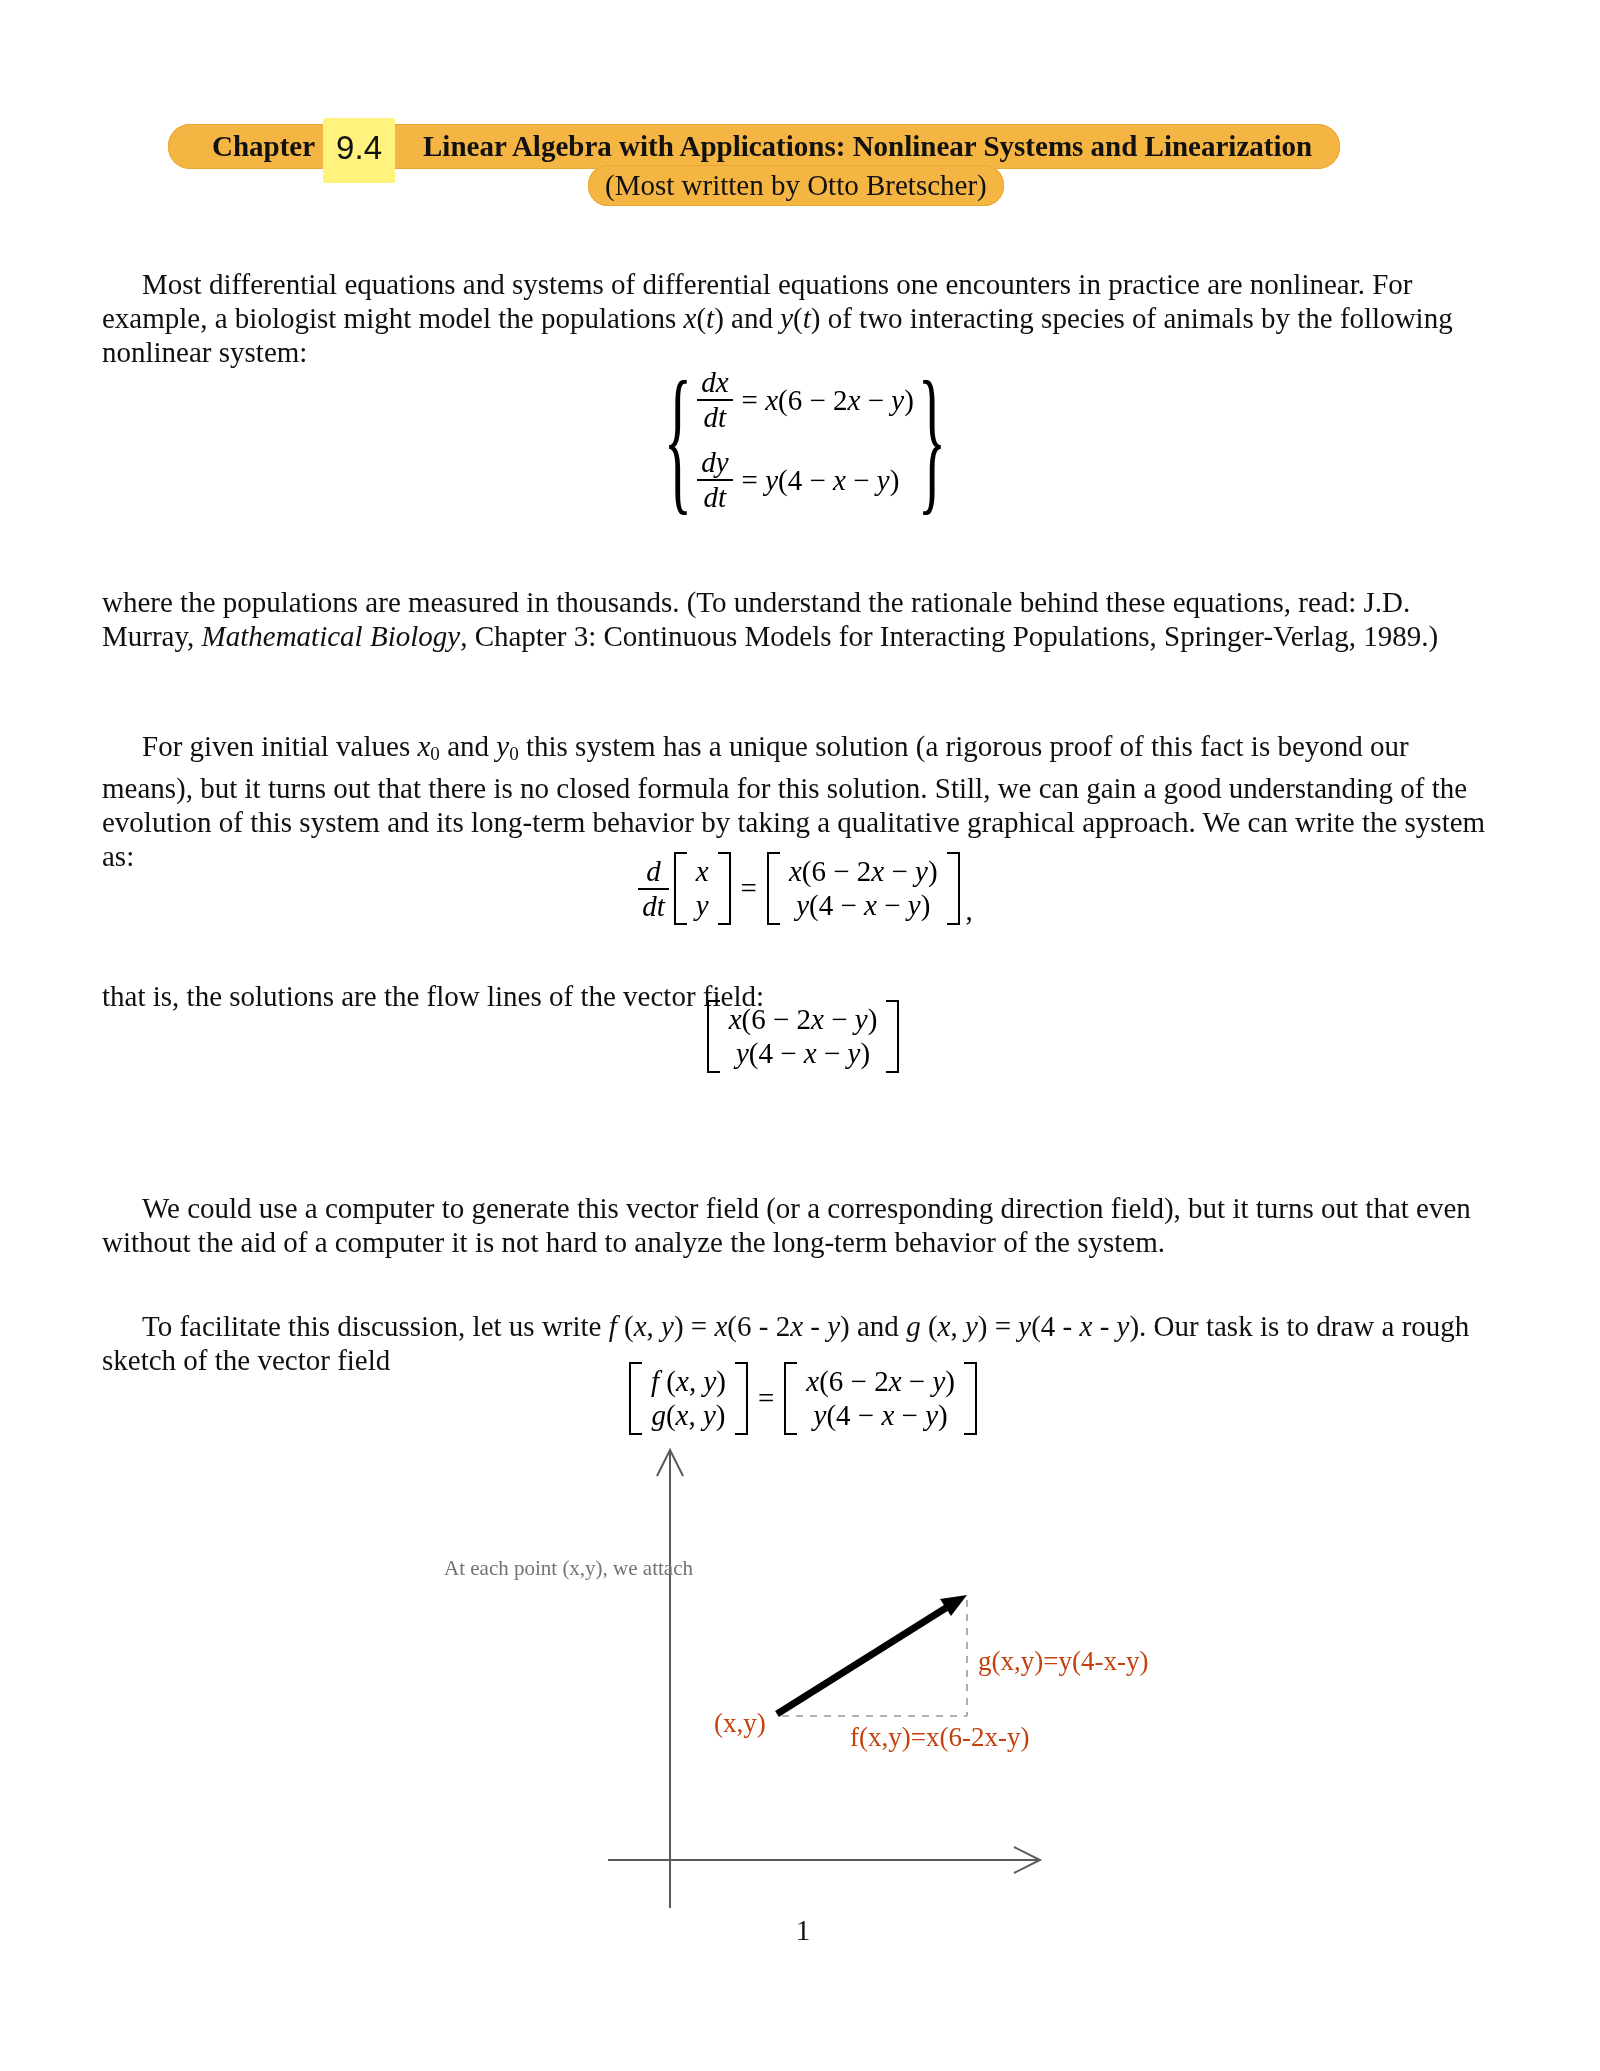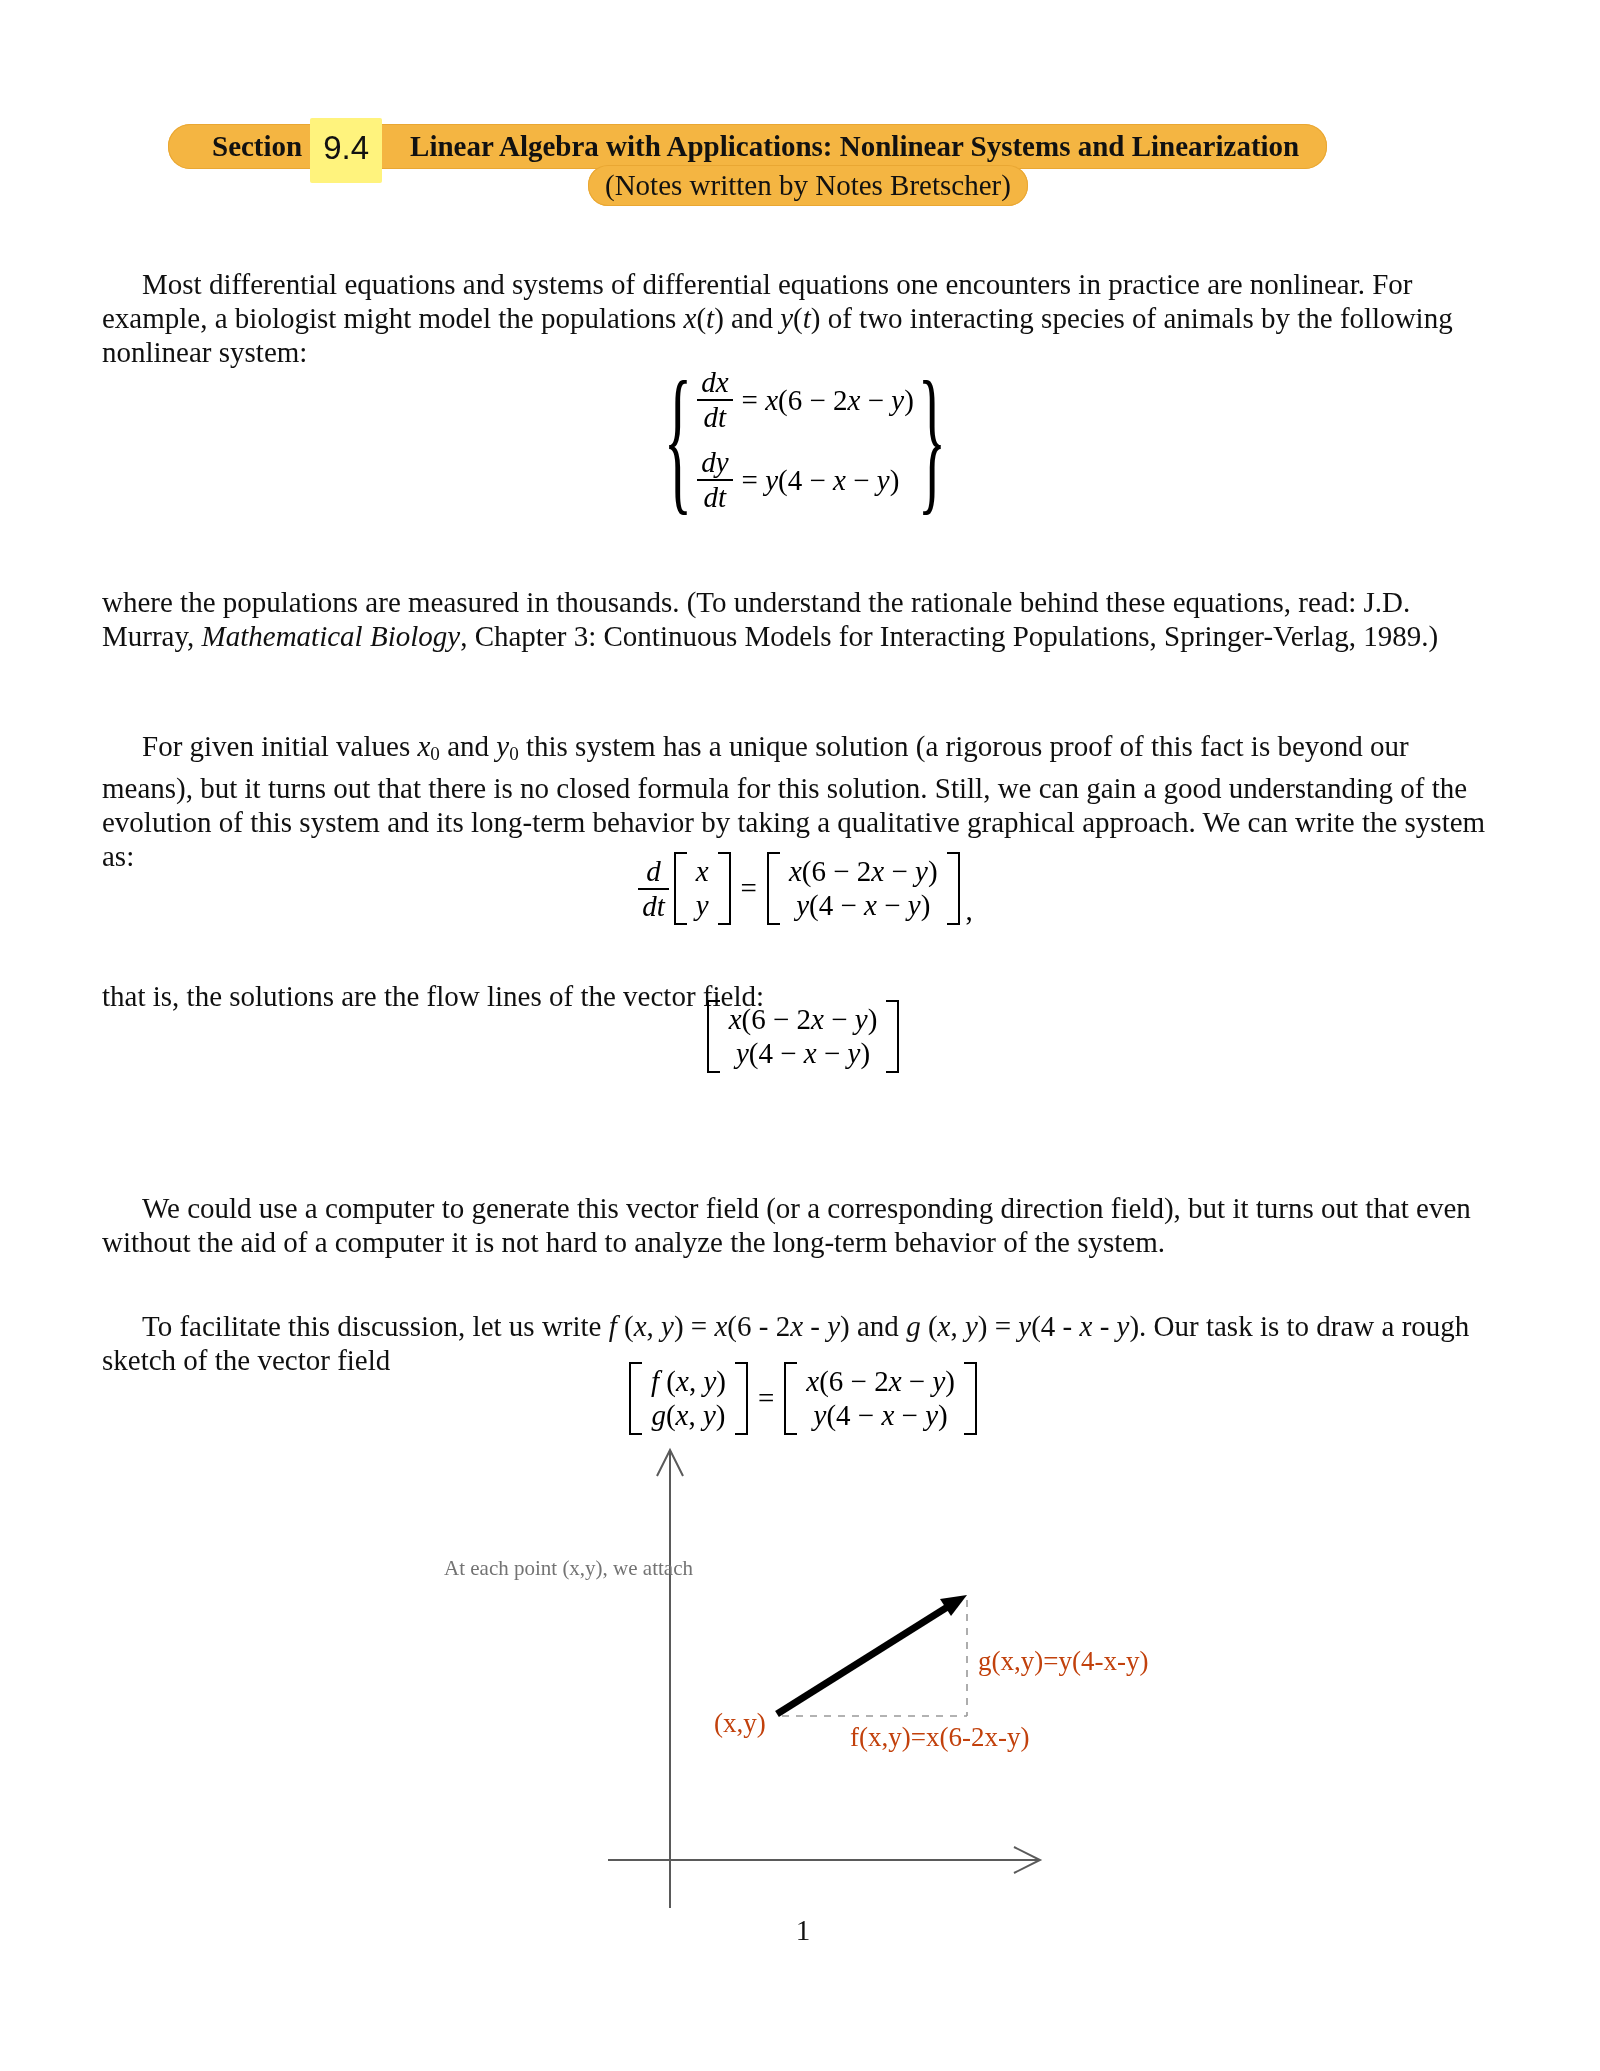--- a/index.html
+++ b/index.html
@@ -78,26 +78,26 @@
   .note-period{align-self:flex-end;}
   #page-num{position:absolute;left:102px;top:1914px;width:1402px;
     text-align:center;font-size:29px;}
 </style>
 </head>
 <body>
 
 <div class="page">
 
   <div class="hl-band" id="title-band">
-    <span>Section</span>
+    <span>Chapter</span>
     <span class="sec-num">9.4</span>
     <span id="title-main">Linear Algebra with Applications: Nonlinear Systems and Linearization</span>
   </div>
   <div class="hl-band" id="subtitle-band">
-    <span>(Notes written by Notes Bretscher)</span>
+    <span>(Most written by Otto Bretscher)</span>
   </div>
 
   <p class="body-par indent" style="top:238px"><span>Most differential equations and systems of differential equations one encounters in practice are nonlinear. For example, a biologist might model the populations </span><span class="seg-i">x</span><span>(</span><span class="seg-i">t</span><span>) and </span><span class="seg-i">y</span><span>(</span><span class="seg-i">t</span><span>) of two interacting species of animals by the following nonlinear system:</span></p>
 
   <div class="eqline" style="top:366px">
     <div class="mrow">
       <span class="brace">{</span>
       <div class="sysrows">
         <div class="sysrow">
           <span class="frac">

